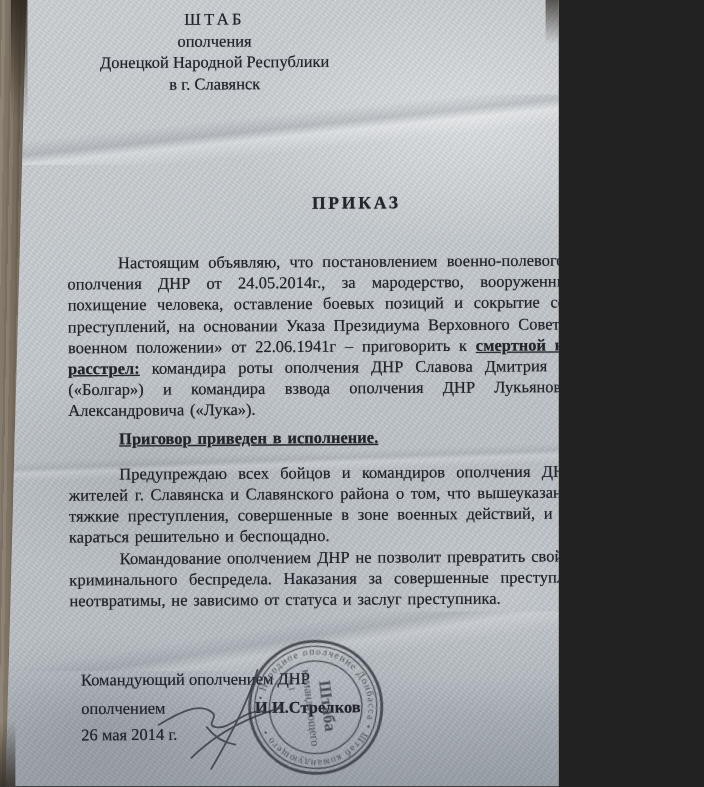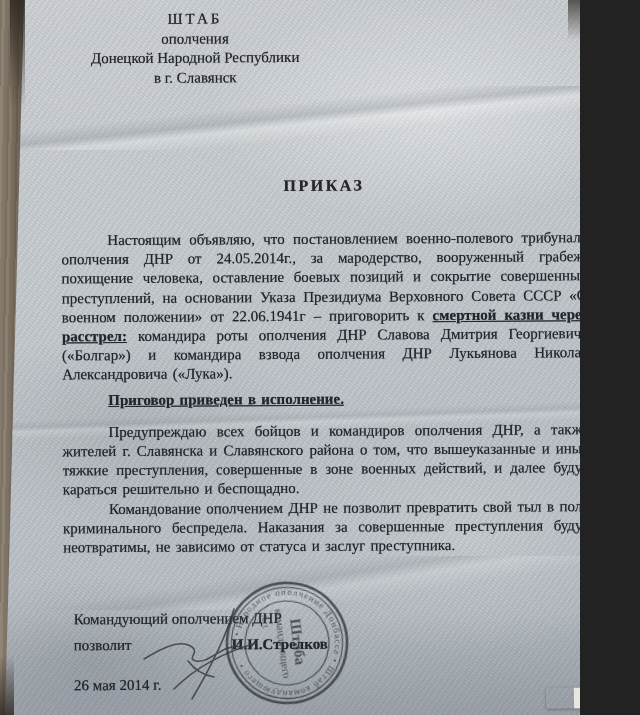--- a/index.html
+++ b/index.html
@@ -1,17 +1,17 @@
 <!DOCTYPE html>
 <html><head>
 <meta charset="utf-8">
 <style>
   html,body { margin:0; padding:0; background:#222; }
   .photo {
-    position:relative; width:580px; height:715px; overflow:hidden;
+    position:relative; width:508px; height:715px; overflow:hidden;
     font-family:"Liberation Serif","DejaVu Serif",serif;
     background:
       repeating-linear-gradient(91deg, rgba(0,0,0,0.10) 0 2px, rgba(255,255,255,0.04) 2px 5px, rgba(0,0,0,0.05) 5px 9px),
       linear-gradient(90deg, #8c8172 0px, #7c7060 14px, #5d5347 23px, #6f6352 26px, #6f6048 600px, #77654b 614px, #6d5c42 625px, #7d6c50 640px);
   }
   .wood-dark-tl { position:absolute; left:10px; top:0; width:15px; height:110px;
     background:linear-gradient(to bottom, rgba(45,38,30,0.85), rgba(45,38,30,0)); }
   .wood-dark-bl { position:absolute; left:0; bottom:0; width:14px; height:60px;
     background:linear-gradient(to top, rgba(40,34,27,0.8), rgba(40,34,27,0)); }
   .wood-dark-tr { position:absolute; right:0; top:0; width:12px; height:40px;
@@ -57,21 +57,21 @@
     font-size:15px; line-height:19.2px; text-align:justify; word-spacing:1.5px; }
   .order-body p { margin:0; text-indent:46px; }
   .order-body .verdict { margin-top:6px; font-weight:bold; text-decoration:underline; }
   .order-body .warn { margin-top:13px; }
   .emph { font-weight:bold; text-decoration:underline; }
 
   .sig-line { position:absolute; font-size:15px; }
   .sig-position { left:72px; top:610px; }
   .sig-rank { left:72px; top:636px; }
   .sig-name { left:230px; top:636px;font-weight:bold; }
-  .sig-date { left:72px; top:660px;margin-top:16px; }
+  .sig-date { left:72px; top:660px; }
 
   .scribble { position:absolute; left:130px; top:595px; }
 
   .stamp { position:absolute; left:221px; top:577px; width:132px; height:132px;
     opacity:0.80; filter:blur(0.25px); transform:rotate(8deg); }
   .stamp text { fill:#33343c; font-family:"Liberation Serif","DejaVu Serif",serif; }
   .stamp circle { stroke:#33343c; fill:none; }
 
   .lifenews { position:absolute; left:546px; top:687px; height:21px;
     display:flex; align-items:center;
@@ -108,21 +108,21 @@
     <div class="order-title">ПРИКАЗ</div>
 
     <div class="order-body">
       <p><span>Настоящим объявляю, что постановлением военно-полевого трибунала ополчения ДНР от 24.05.2014г., за мародерство, вооруженный грабеж, похищение человека, оставление боевых позиций и сокрытие совершенных преступлений, на основании Указа Президиума Верховного Совета СССР «О военном положении» от 22.06.1941г – приговорить к </span><span class="emph">смертной казни через расстрел:</span><span> командира роты ополчения ДНР Славова Дмитрия Георгиевича («Болгар») и командира взвода ополчения ДНР Лукьянова Николая Александровича («Лука»).</span></p>
       <p class="verdict">Приговор приведен в исполнение.</p>
       <p class="warn">Предупреждаю всех бойцов и командиров ополчения ДНР, а также жителей г. Славянска и Славянского района о том, что вышеуказанные и иные тяжкие преступления, совершенные в зоне военных действий, и далее будут караться решительно и беспощадно.</p>
       <p>Командование ополчением ДНР не позволит превратить свой тыл в поле криминального беспредела. Наказания за совершенные преступления будут неотвратимы, не зависимо от статуса и заслуг преступника.</p>
     </div>
 
     <div class="sig-line sig-position">Командующий ополчением ДНР</div>
-    <div class="sig-line sig-rank">позволит</div>
+    <div class="sig-line sig-rank">ополчением</div>
     <div class="sig-line sig-name">И.И.Стрелков</div>
     <div class="sig-line sig-date">26 мая 2014 г.</div>
   </div>
 
   <svg class="scribble" width="160" height="115" viewBox="0 0 160 115">
     <g fill="none" stroke="#3c3d45" stroke-width="1.6" opacity="0.85" stroke-linecap="round">
       <path d="M14,64 C34,52 50,44 62,52 C70,57 56,64 66,66 C80,69 92,48 112,52"></path>
       <path d="M104,14 C96,42 82,70 62,104"></path>
       <path d="M44,94 C66,72 92,58 126,48"></path>
       <path d="M58,66 C64,74 72,80 84,82"></path>

